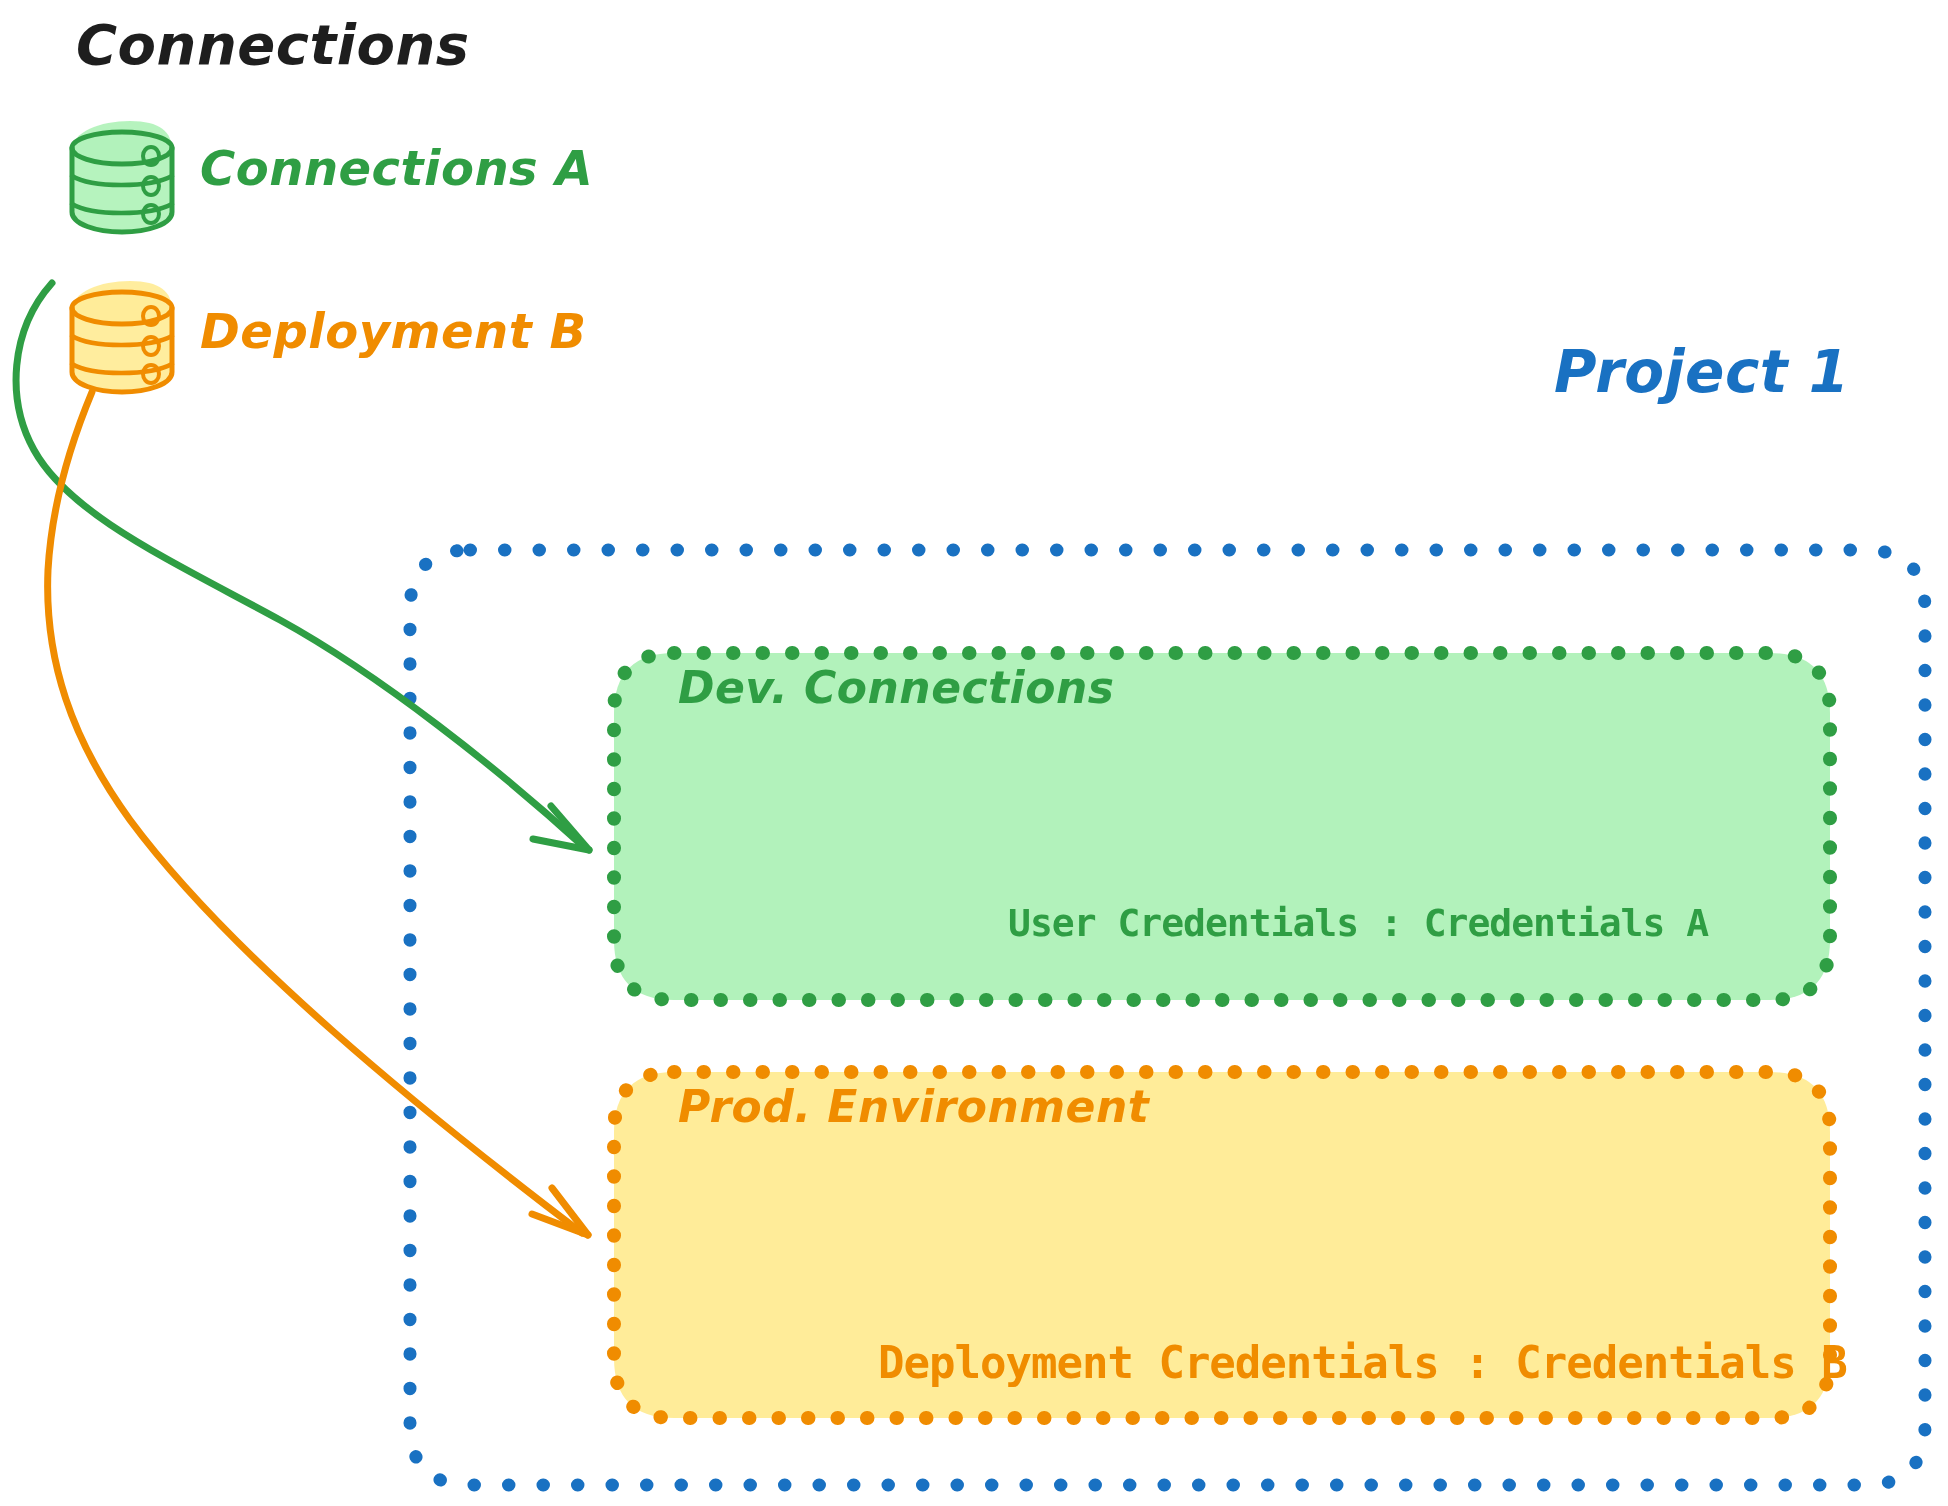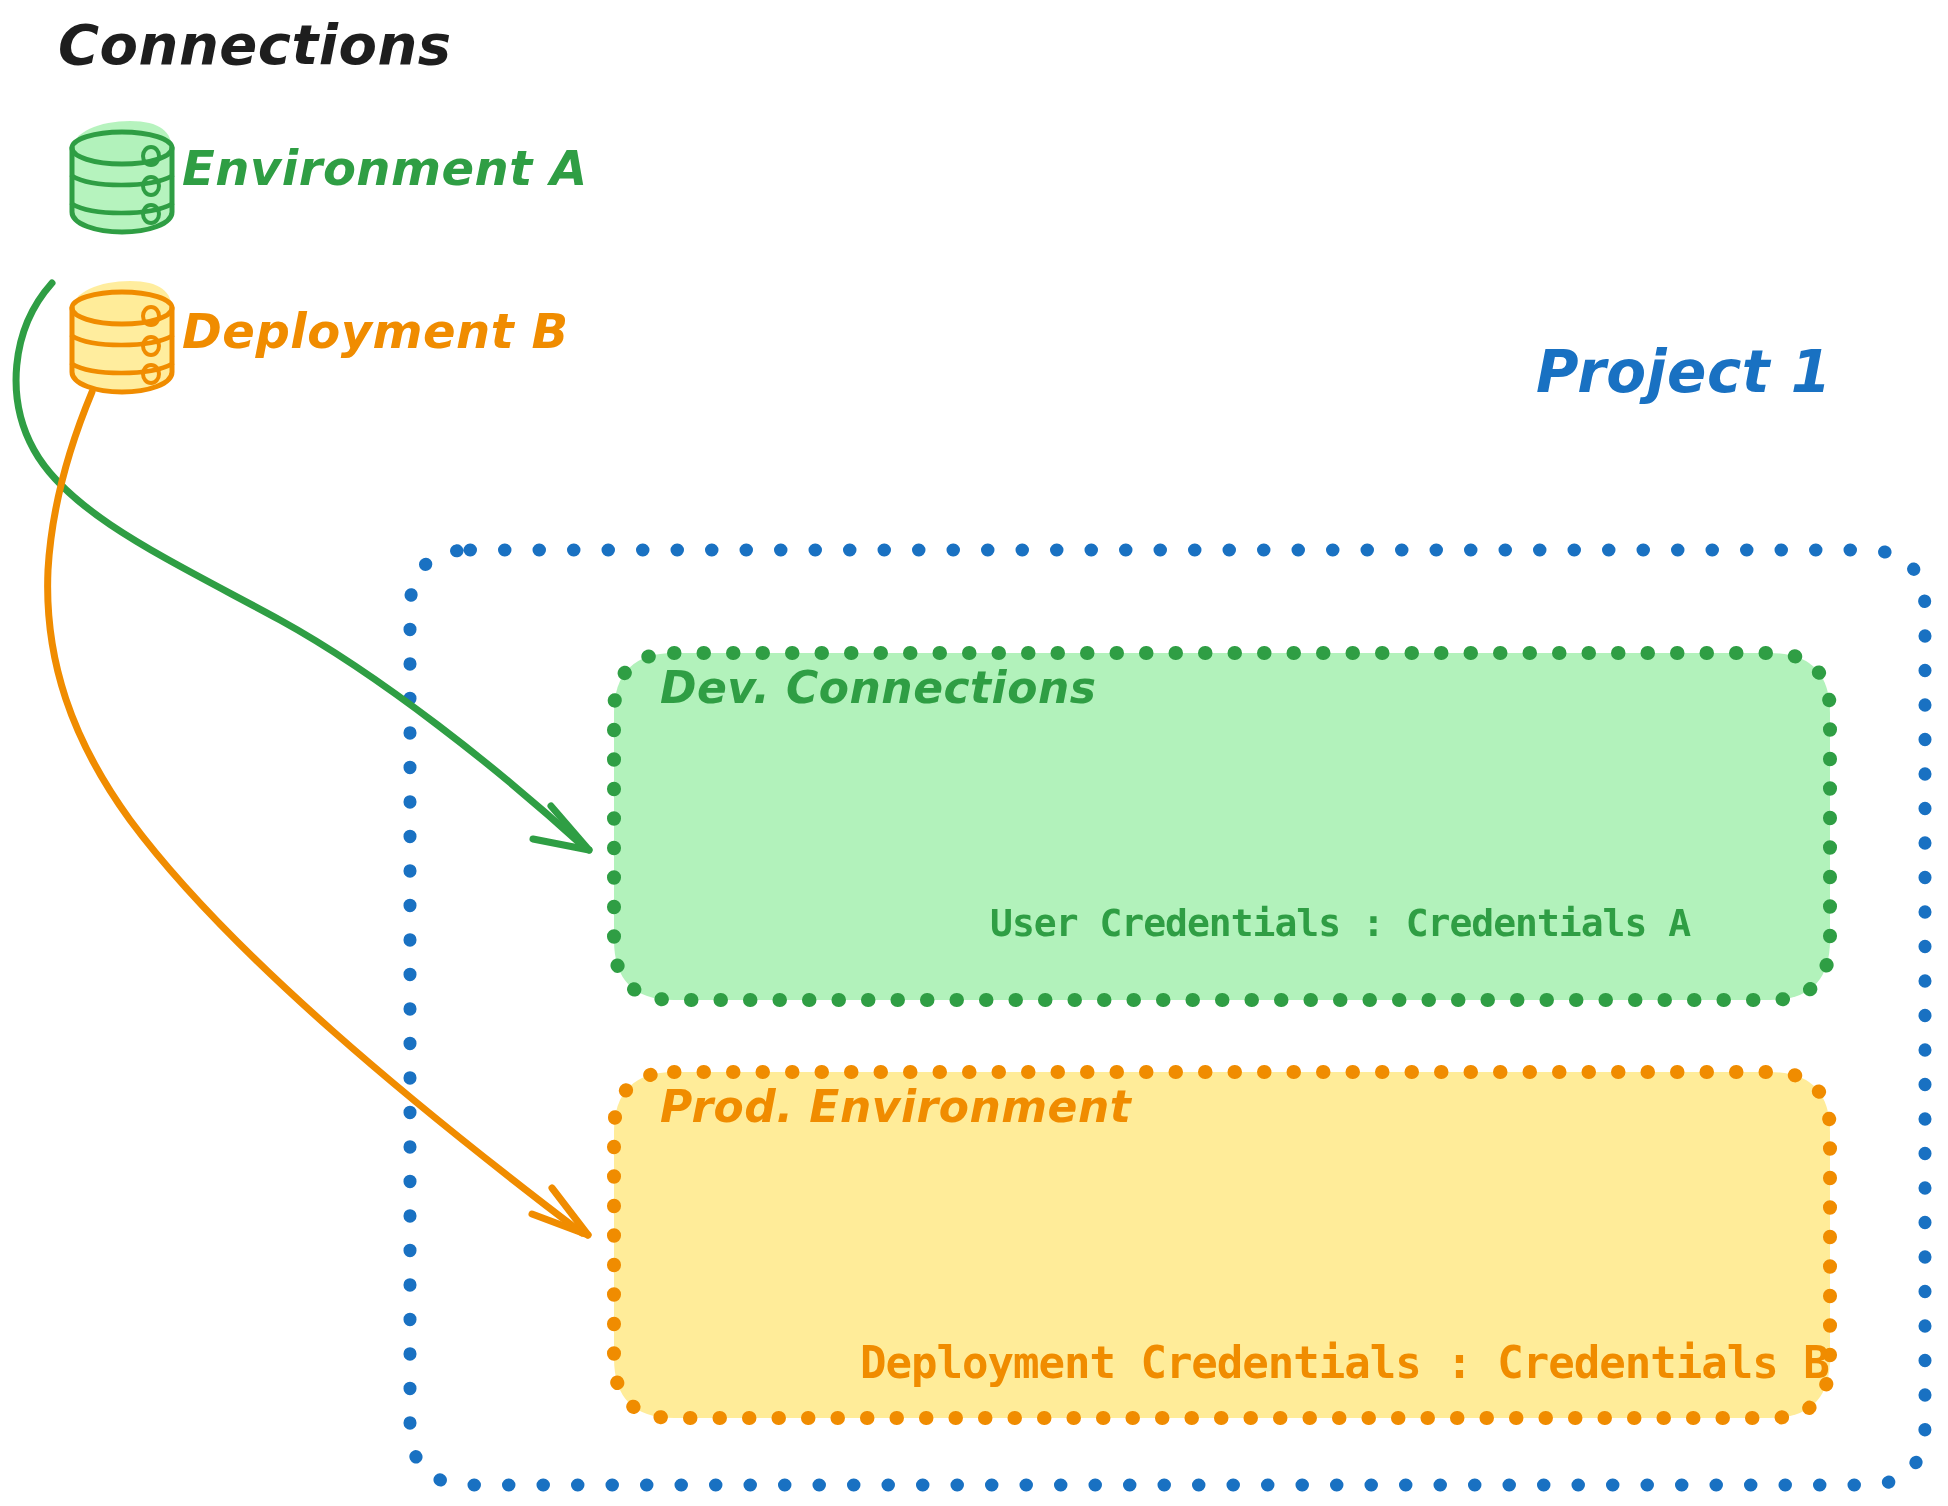--- a/index.html
+++ b/index.html
@@ -30,20 +30,21 @@
     letter-spacing: 0.5px;
   }
   .mono {
     font-family: "DejaVu Sans Mono", monospace;
     font-weight: 700;
   }
   .lbl {
     position: absolute;
     white-space: nowrap;
     user-select: none;
+    margin-left: 18px;
   }
   #title-connections {
     left: 58px;
     top: 12px;
     font-size: 56px;
     color: #1e1e1e;
   }
   #label-connection-a {
     left: 182px;
     top: 140px;
@@ -147,21 +148,21 @@
       <path d="M 72 336 C 92 348 150 348 172 336" fill="none" stroke="#f08c00" stroke-width="4.5" stroke-linecap="round"></path>
       <path d="M 72 364 C 92 376 150 376 172 364" fill="none" stroke="#f08c00" stroke-width="4.5" stroke-linecap="round"></path>
       <ellipse cx="151" cy="316" rx="8" ry="9" fill="none" stroke="#f08c00" stroke-width="4"></ellipse>
       <ellipse cx="151" cy="346" rx="8" ry="9" fill="none" stroke="#f08c00" stroke-width="4"></ellipse>
       <ellipse cx="151" cy="374" rx="8" ry="9" fill="none" stroke="#f08c00" stroke-width="4"></ellipse>
     </g>
   </svg>
 
   <div class="lbl hand" id="title-connections">Connections</div>
 
-  <div class="lbl hand" id="label-connection-a">Environment A</div>
+  <div class="lbl hand" id="label-connection-a">Connections A</div>
 
   <div class="lbl hand" id="label-connection-b">Deployment B</div>
 
   <div class="lbl hand" id="label-project-1">Project 1</div>
 
   <div class="lbl hand" id="label-dev-env">Dev. Connections</div>
 
   <div class="lbl hand" id="label-prod-env">Prod. Environment</div>
 
   <div class="lbl mono" id="label-dev-credentials">User Credentials : Credentials A</div>

